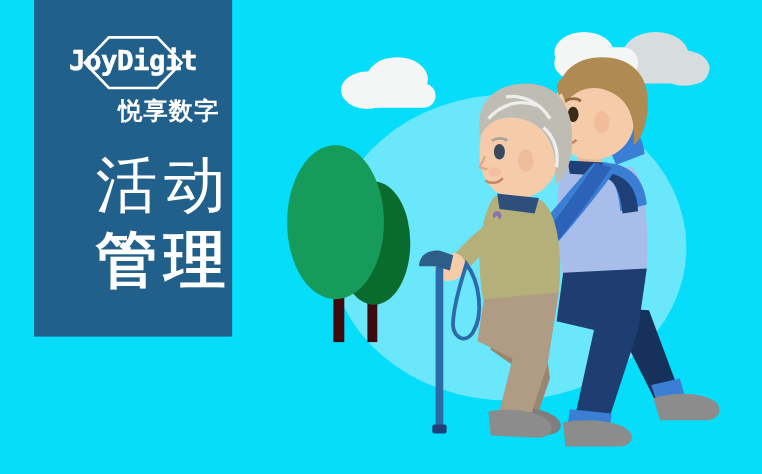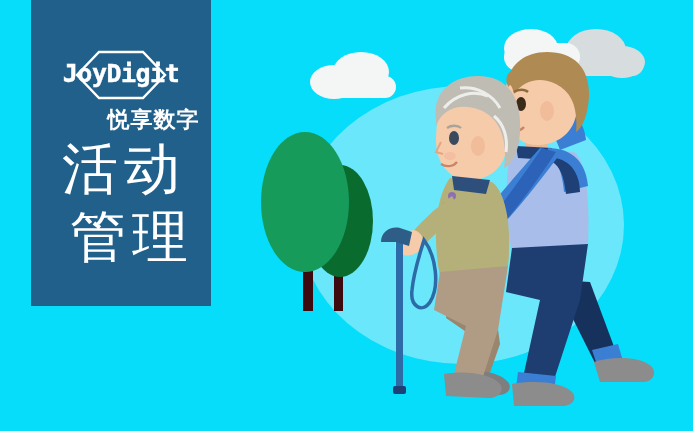--- a/index.html
+++ b/index.html
@@ -24,21 +24,21 @@
     width: 180px;
     height: 306px;
     background: #21608A;
     z-index: 20;
   }
 
   
   .logo-block {
     position: absolute;
     left: 0;
-    top: 50px;
+    top: 32px;
     width: 212px;
     text-align: center;
   }
   .logo-hex-wrap {
     position: relative;
     width: 180px;
     height: 50px;
   }
   .logo-hex {
     position: absolute;
@@ -70,32 +70,32 @@
     line-height: 28px;
     padding-left: 33px;
   }
 
   
   .title-block {
     position: absolute;
     left: 0;
     top: 135px;
     width: 180px;
-    text-align: center;
+    text-align: right;
   }
   .title-line {
     color: #ffffff;
     font-family: "DejaVu Sans", sans-serif;
     font-size: 56px;
     line-height: 68px;
     letter-spacing: 6px;
     text-indent: 6px;
   }
   .title-line.light { font-weight: 400; }
-  .title-line.bold  { font-weight: 400; padding-left: 16px; }
+  .title-line.bold  { font-weight: 700; padding-left: 16px; }
 
   
   .scene {
     position: absolute;
     left: 0; top: 0;
     width: 693px; height: 431px;
     z-index: 5;
   }
 </style>
 </head>

